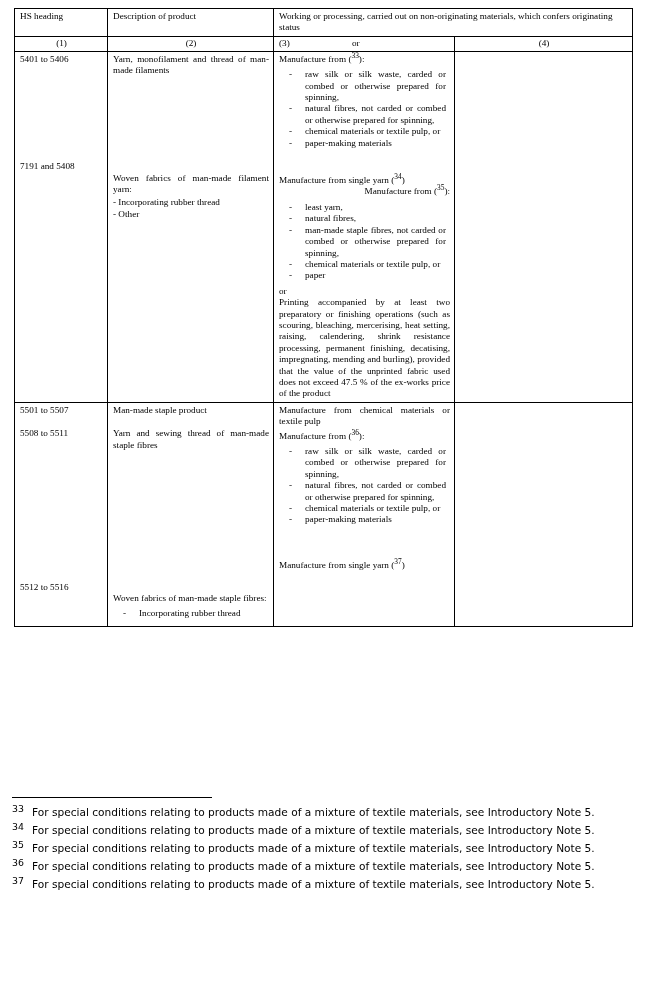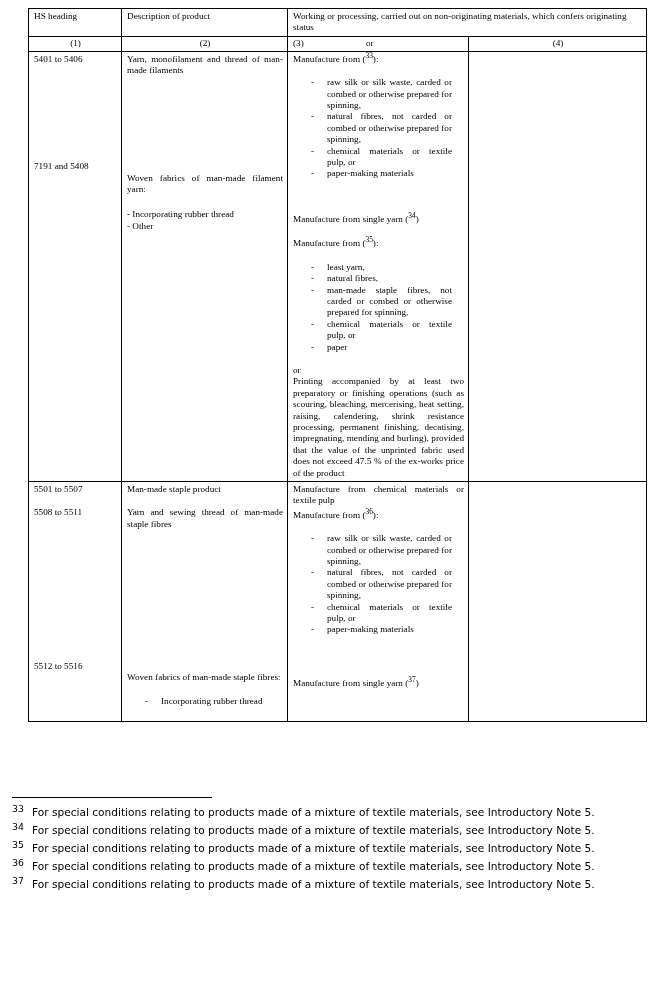--- a/index.html
+++ b/index.html
@@ -12,21 +12,21 @@
     height: 982px;
     position: relative;
     font-family: "Liberation Serif", serif;
     color: #000000;
     overflow: hidden;
   }
 
   
   .doc-table {
     position: absolute;
-    left: 28px;
+    left: 14px;
     top: 8px;
     width: 618px;
     border-collapse: collapse;
     table-layout: fixed;
     font-size: 9.2px;
     line-height: 1.24;
   }
   .doc-table td, .doc-table th {
     border: 1px solid #000;
     vertical-align: top;
@@ -54,21 +54,21 @@
     position: absolute;
     left: 50%;
     transform: translateX(-12px);
   }
 
   .justify { text-align: justify; text-justify: inter-word; }
 
   
   ul.dashlist {
     list-style: none;
-    margin: 12px;
+    margin: 4px;
     padding: 0;
   }
   ul.dashlist > li {
     position: relative;
     padding-left: 22px;
     text-align: justify;
     margin: 0;
   }
   ul.dashlist > li::before {
     content: "-";
@@ -82,21 +82,21 @@
     vertical-align: super;
     line-height: 0;
   }
   .spacer-22 { display:block; height: 22px; }
   .spacer-30 { display:block; height: 30px; }
   .spacer-12 { display:block; height: 12px; }
   .spacer-40 { display:block; height: 40px; }
   .spacer-56 { display:block; height: 56px; }
 
   .para { margin: 0; }
-  .para + .para { margin-top: 13px; }
+  .para + .para { margin-top: 0; text-align: right; }
 
   
   .footnote-rule {
     position: absolute;
     left: 12px;
     top: 797px;
     width: 200px;
     height: 0;
     border-top: 1.4px solid #000;
   }
@@ -153,21 +153,21 @@
         <span class="spacer-56"></span>
         <span class="spacer-40"></span>
         <div>7191 and 5408</div>
       </td>
 
       <td>
         <div class="justify">Yarn, monofilament and thread of man-made filaments</div>
         <span class="spacer-56"></span>
         <span class="spacer-40"></span>
         <div class="justify">Woven fabrics of man-made filament yarn:</div>
-        <div style="margin-top:14px">- Incorporating rubber thread</div>
+        <div style="margin-top:2px">- Incorporating rubber thread</div>
         <div style="">- Other</div>
       </td>
 
       <td>
         <div class="para"><span>Manufacture from (</span><span class="sup">33</span><span>):</span></div>
         <ul class="dashlist">
           <li>raw silk or silk waste, carded or combed or otherwise prepared for spinning,</li>
           <li>natural fibres, not carded or combed or otherwise prepared for spinning,</li>
           <li>chemical materials or textile pulp, or</li>
           <li>paper-making materials</li>

